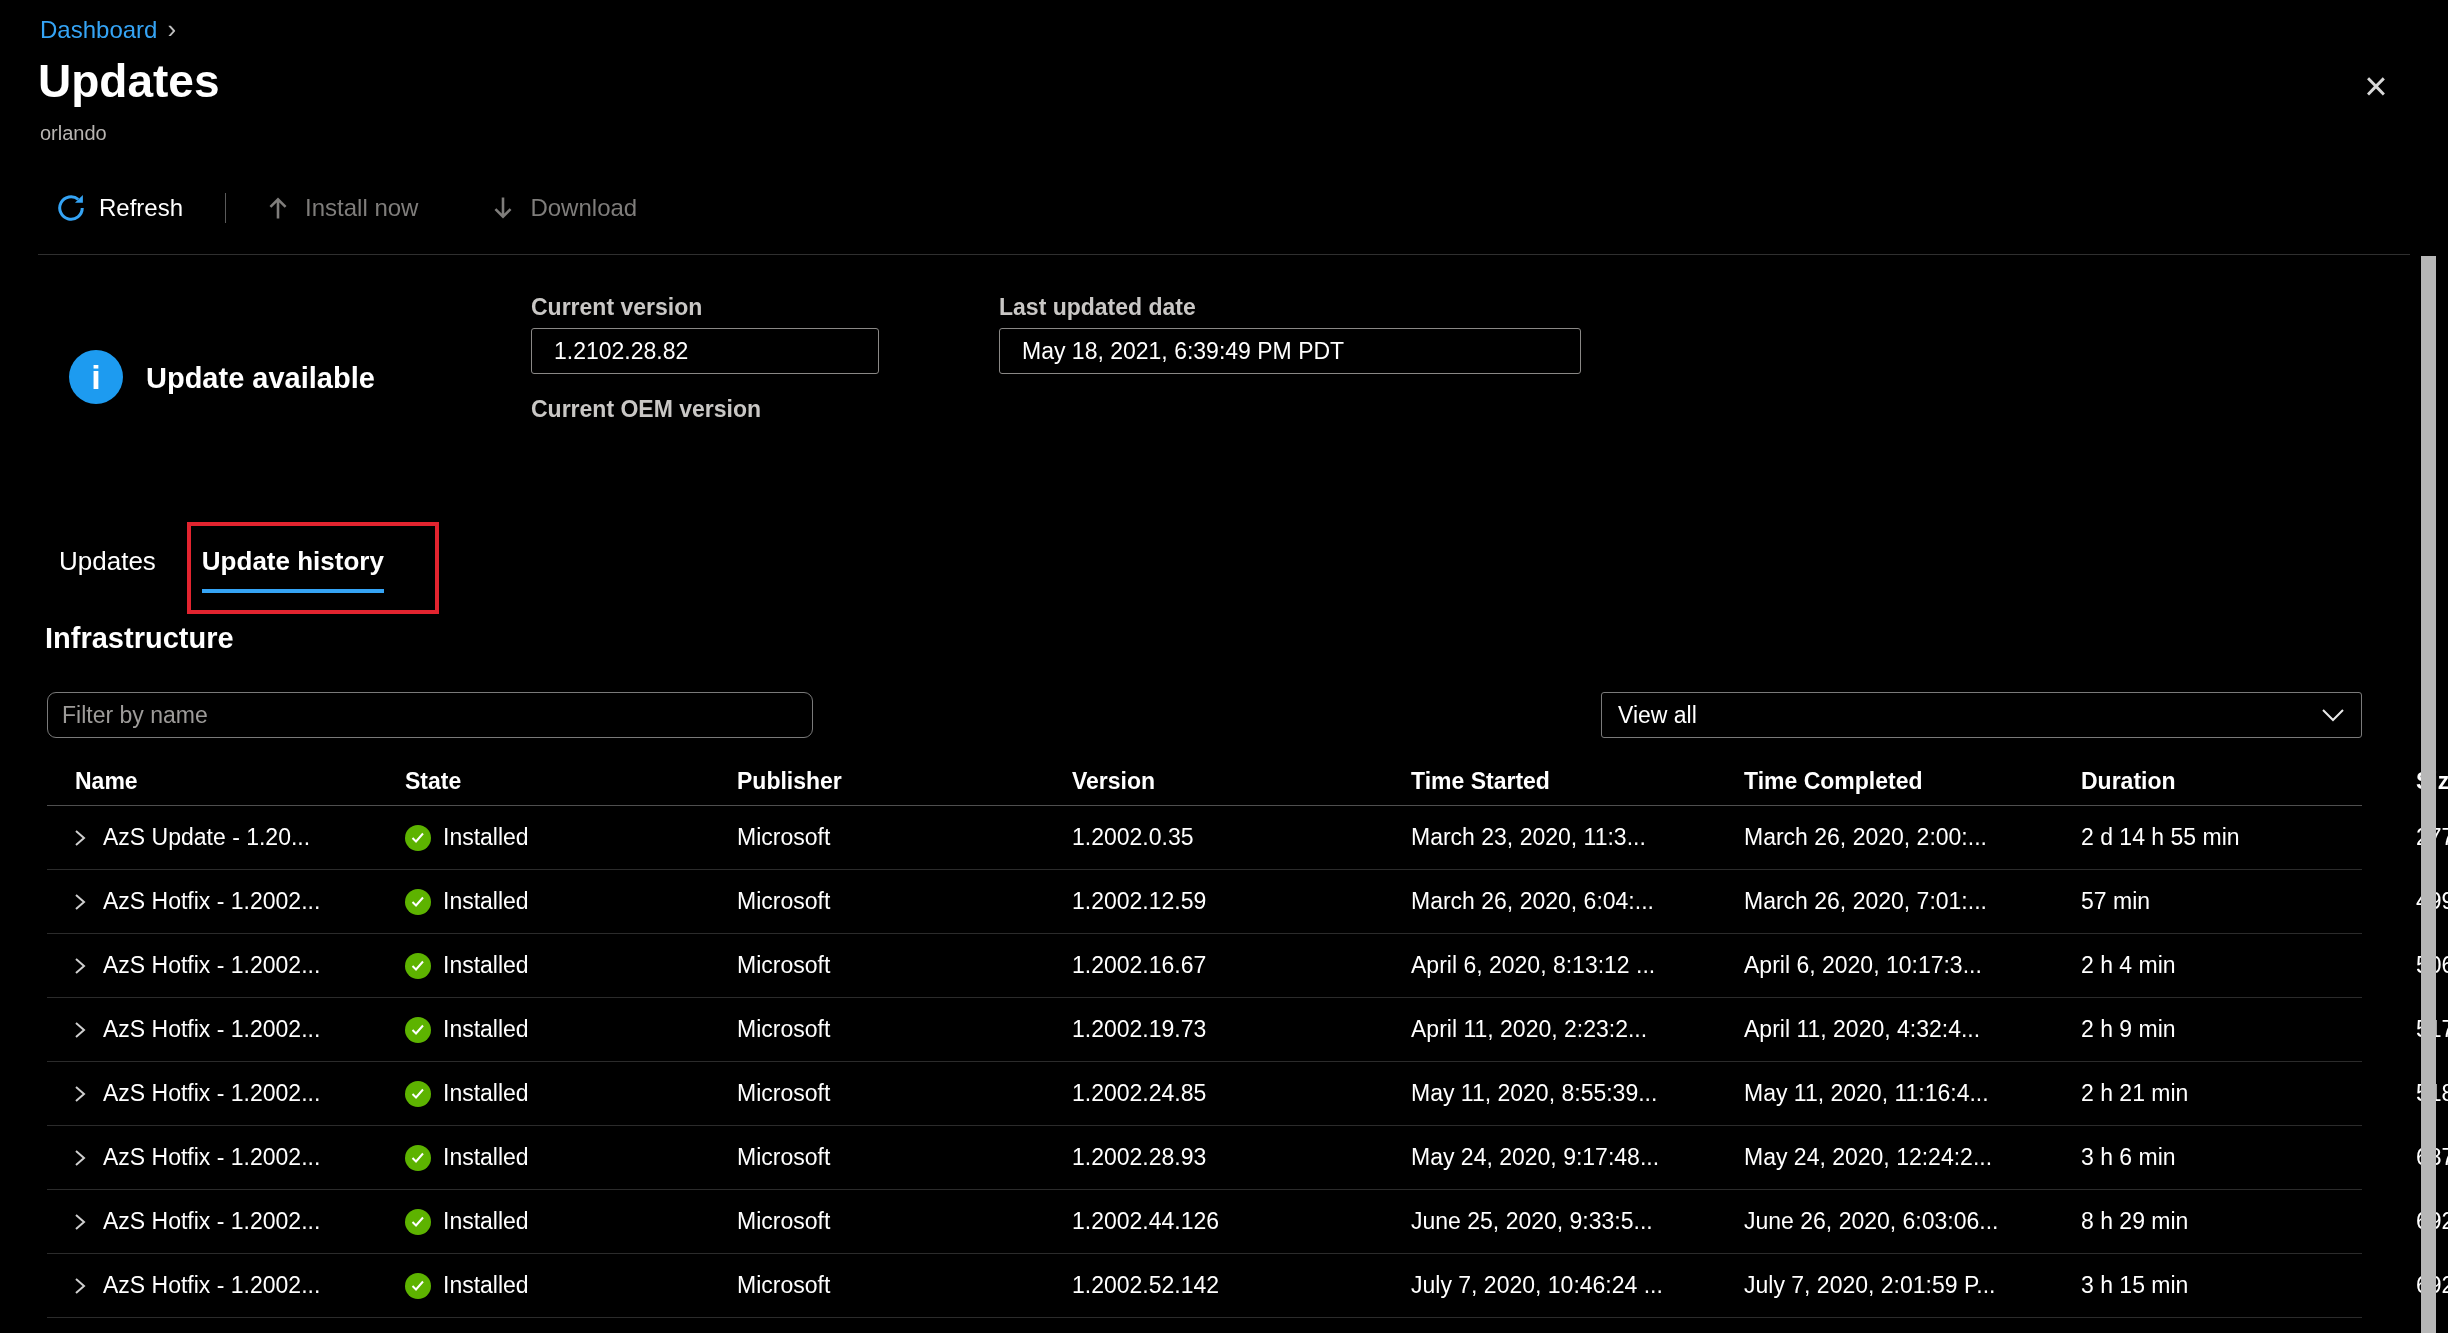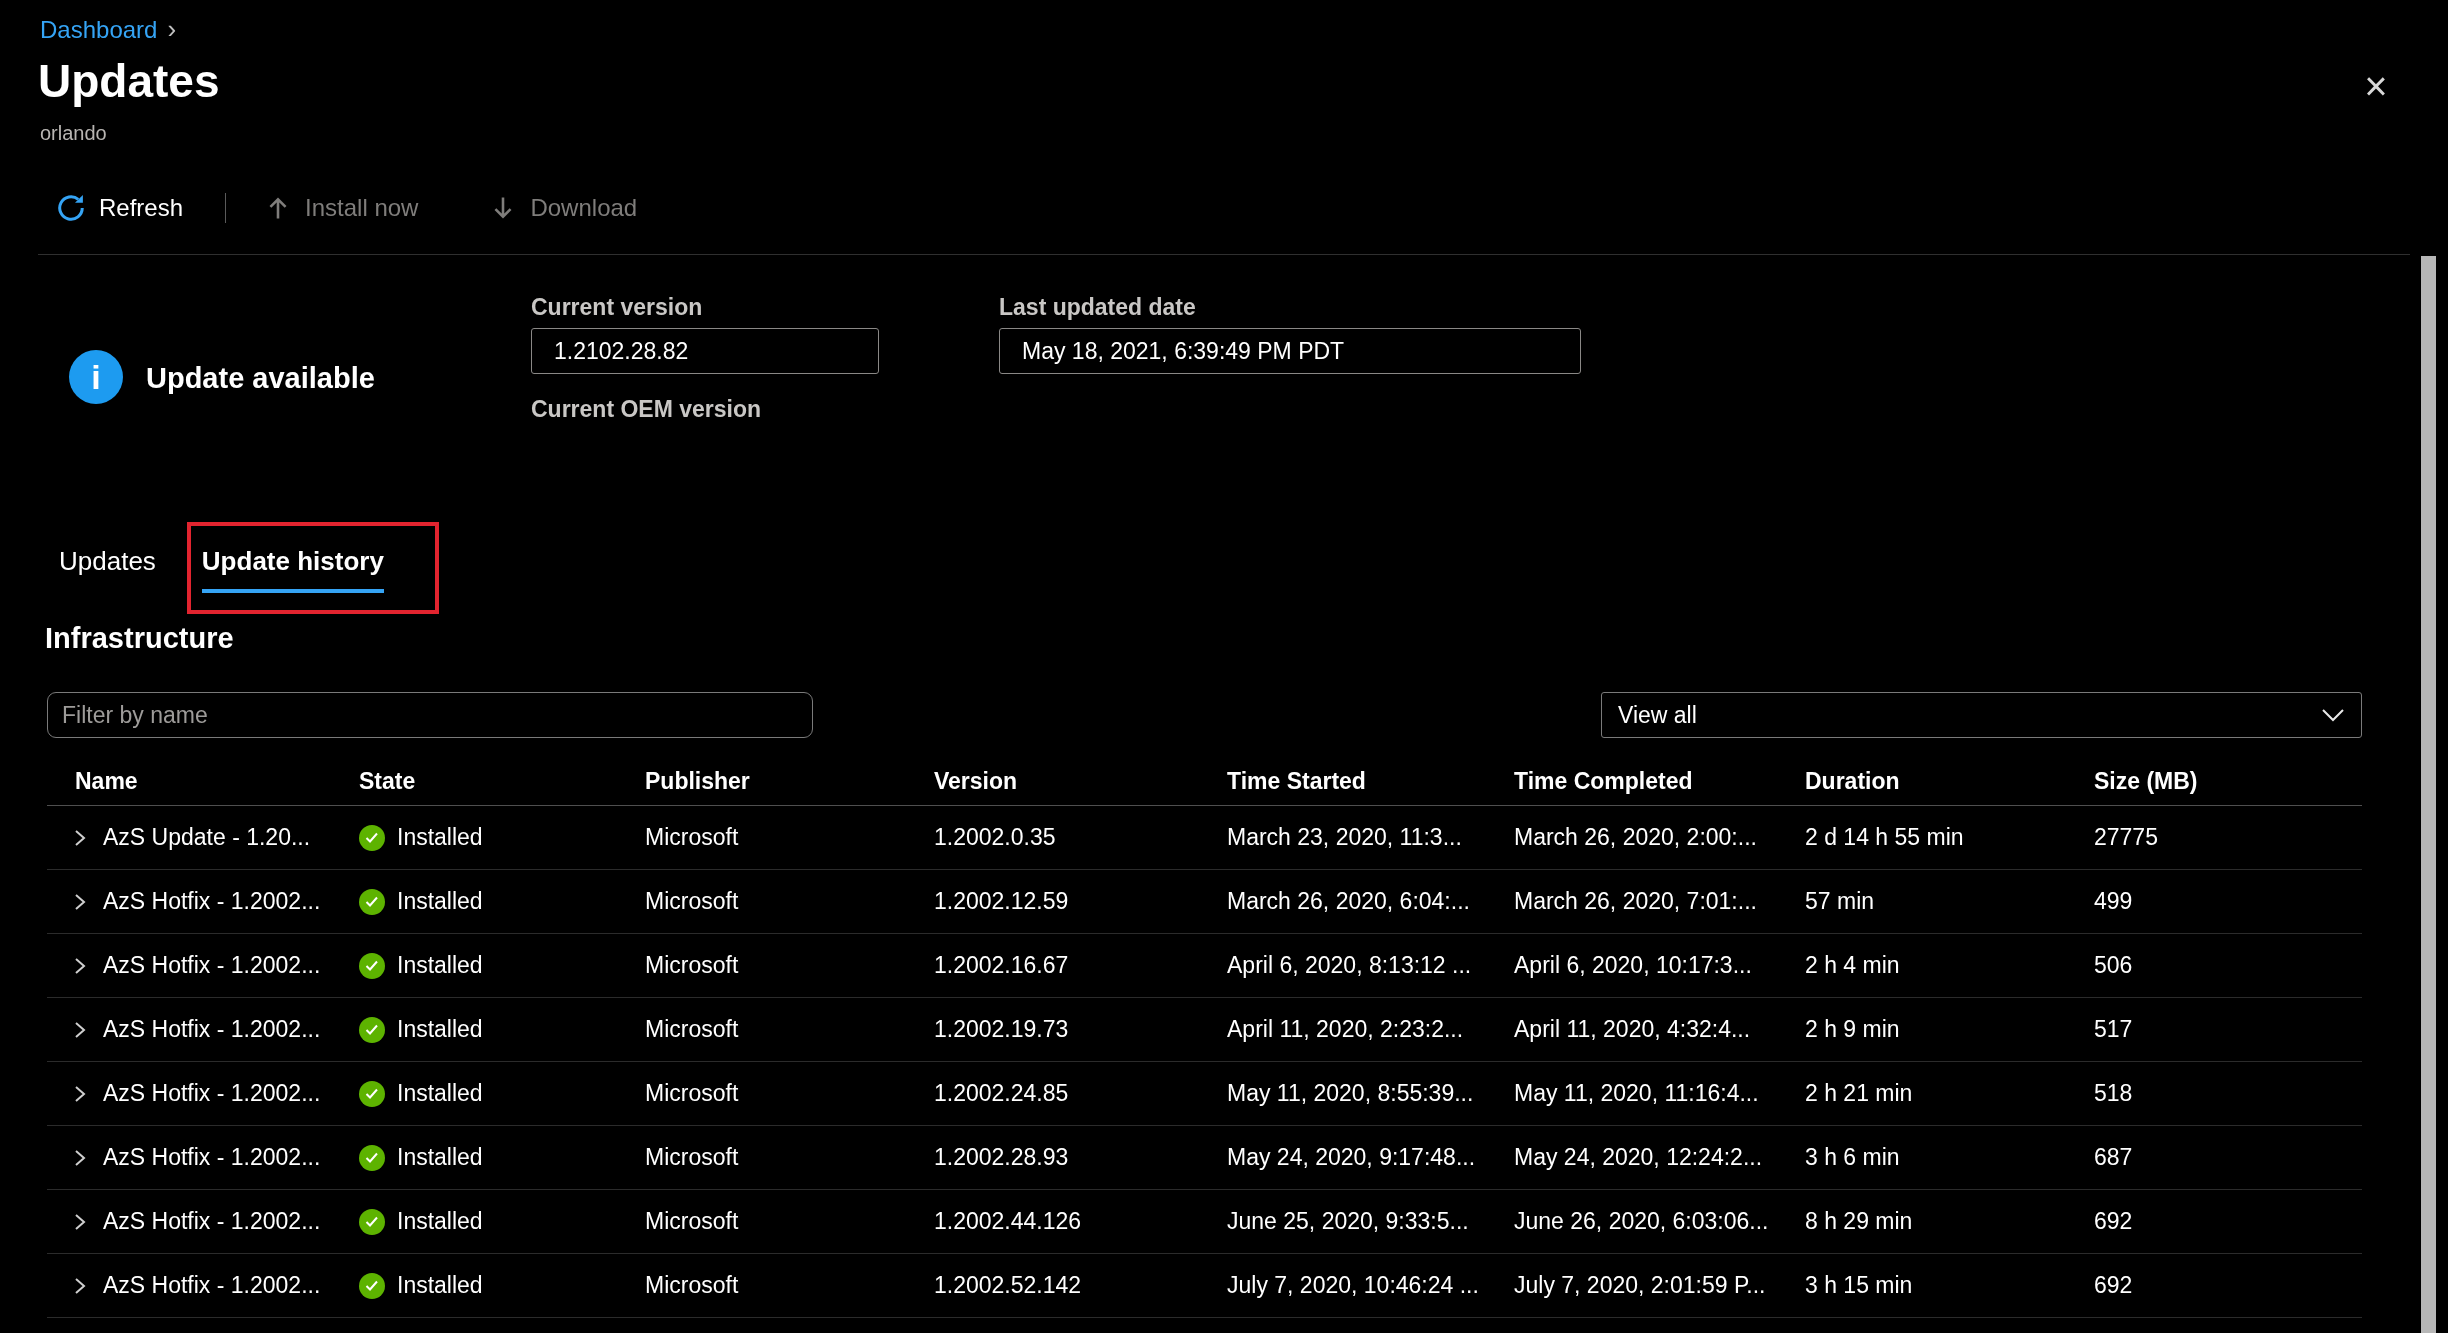--- a/index.html
+++ b/index.html
@@ -66,21 +66,21 @@
                   border: 1px solid #7a7a7a; border-radius: 9px; color: #fff; font-size: 23px;
                   padding: 0 14px; font-family: inherit; position: absolute; }
   .filter-input::placeholder { color: #9d9b99; opacity: 1; }
   .dropdown { position: absolute; top: 692px; height: 46px; border: 1px solid #7a7a7a;
               border-radius: 3px; display: flex; align-items: center; justify-content: space-between;
               padding: 0 16px; font-size: 23px; cursor: pointer; background: transparent; color: #fff; }
   .dd-pub { left: 827px; width: 760px; }
   .dd-view { left: 1601px; width: 761px; }
 
   
-  .grid-cols { display: grid; grid-template-columns: 312px 286px 289px 293px 287px 291px 289px 268px; align-items: center; }
+  .grid-cols { display: grid; grid-template-columns: 312px 286px 289px 293px 287px 291px 289px 268px; align-items: center; gap: 46px; }
   .thead { left: 47px; top: 758px; width: 2315px; height: 48px; border-bottom: 1px solid #4f4f4f;
            font-size: 23px; font-weight: bold; }
   .thead span:first-child { padding-left: 28px; }
   .tbody { left: 47px; top: 806px; width: 2315px; }
   .trow { height: 64px; border-bottom: 1px solid #2b2b2b; font-size: 23px; cursor: pointer; }
   .cell { overflow: hidden; white-space: nowrap; padding-right: 12px; }
   .name-cell { display: flex; align-items: center; gap: 16px; padding-left: 26px; }
   .state-cell { display: flex; align-items: center; gap: 12px; }
   .check { width: 26px; height: 26px; min-width: 26px; border-radius: 50%; background: #5db300;
            display: flex; align-items: center; justify-content: center; }

